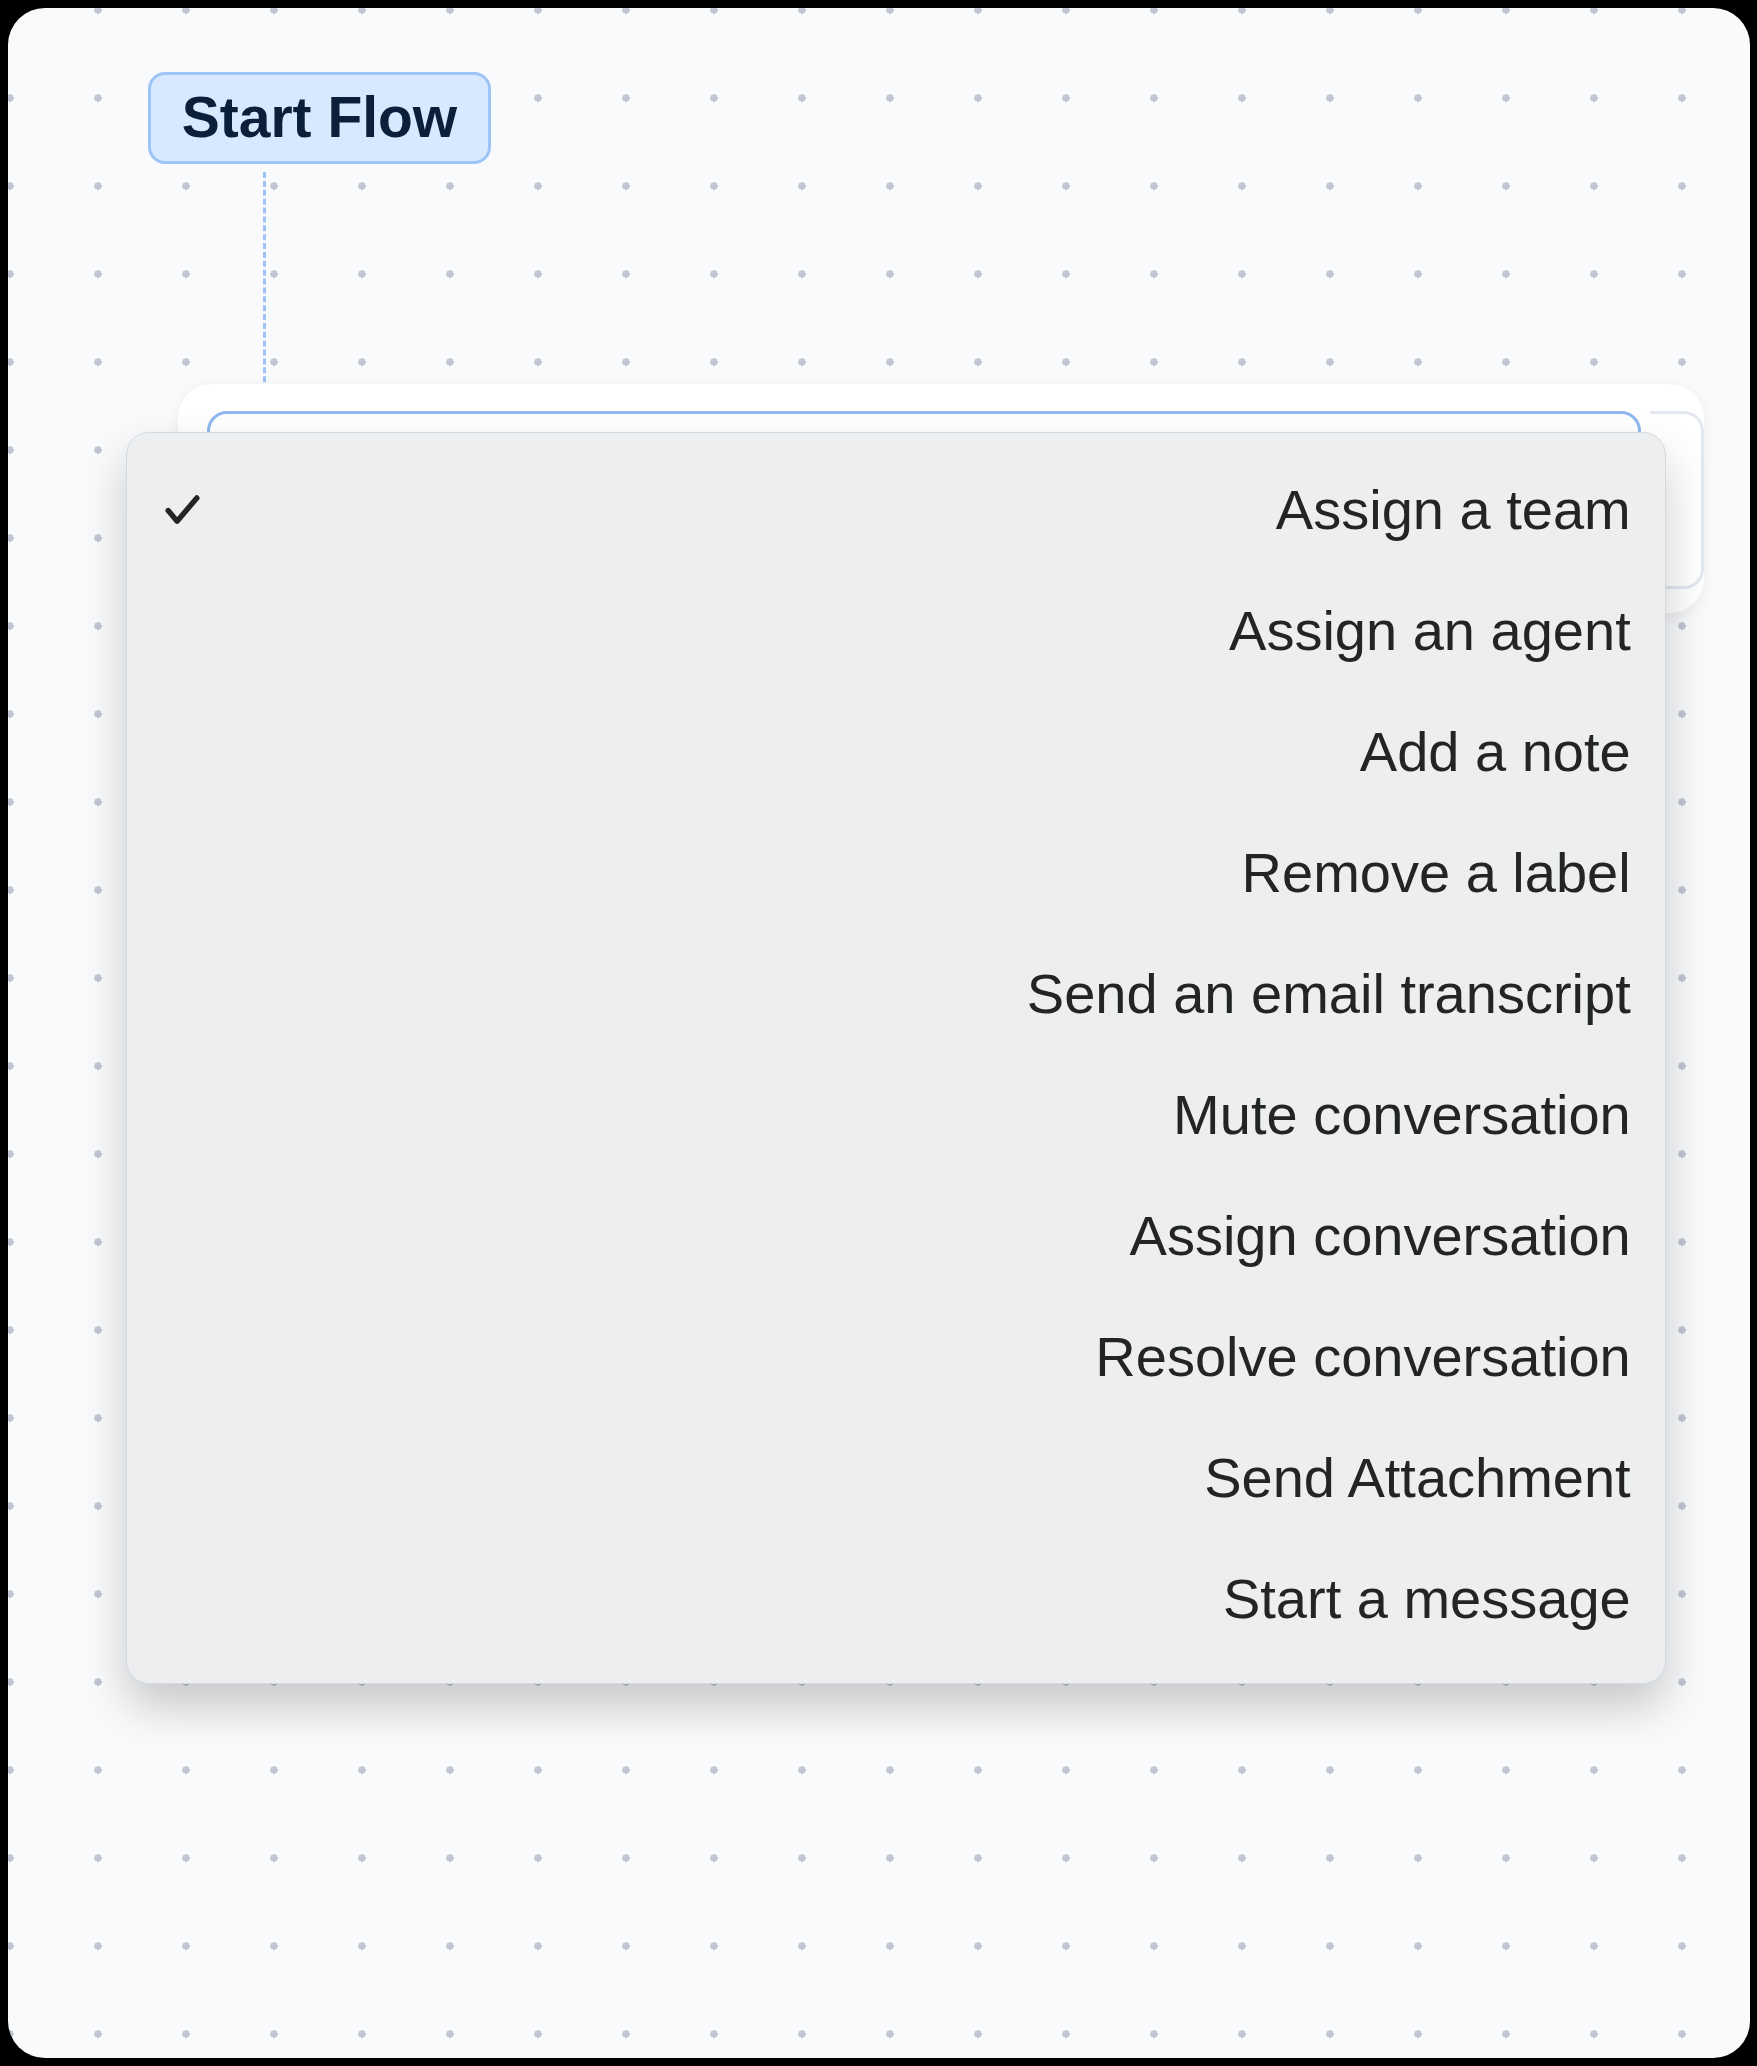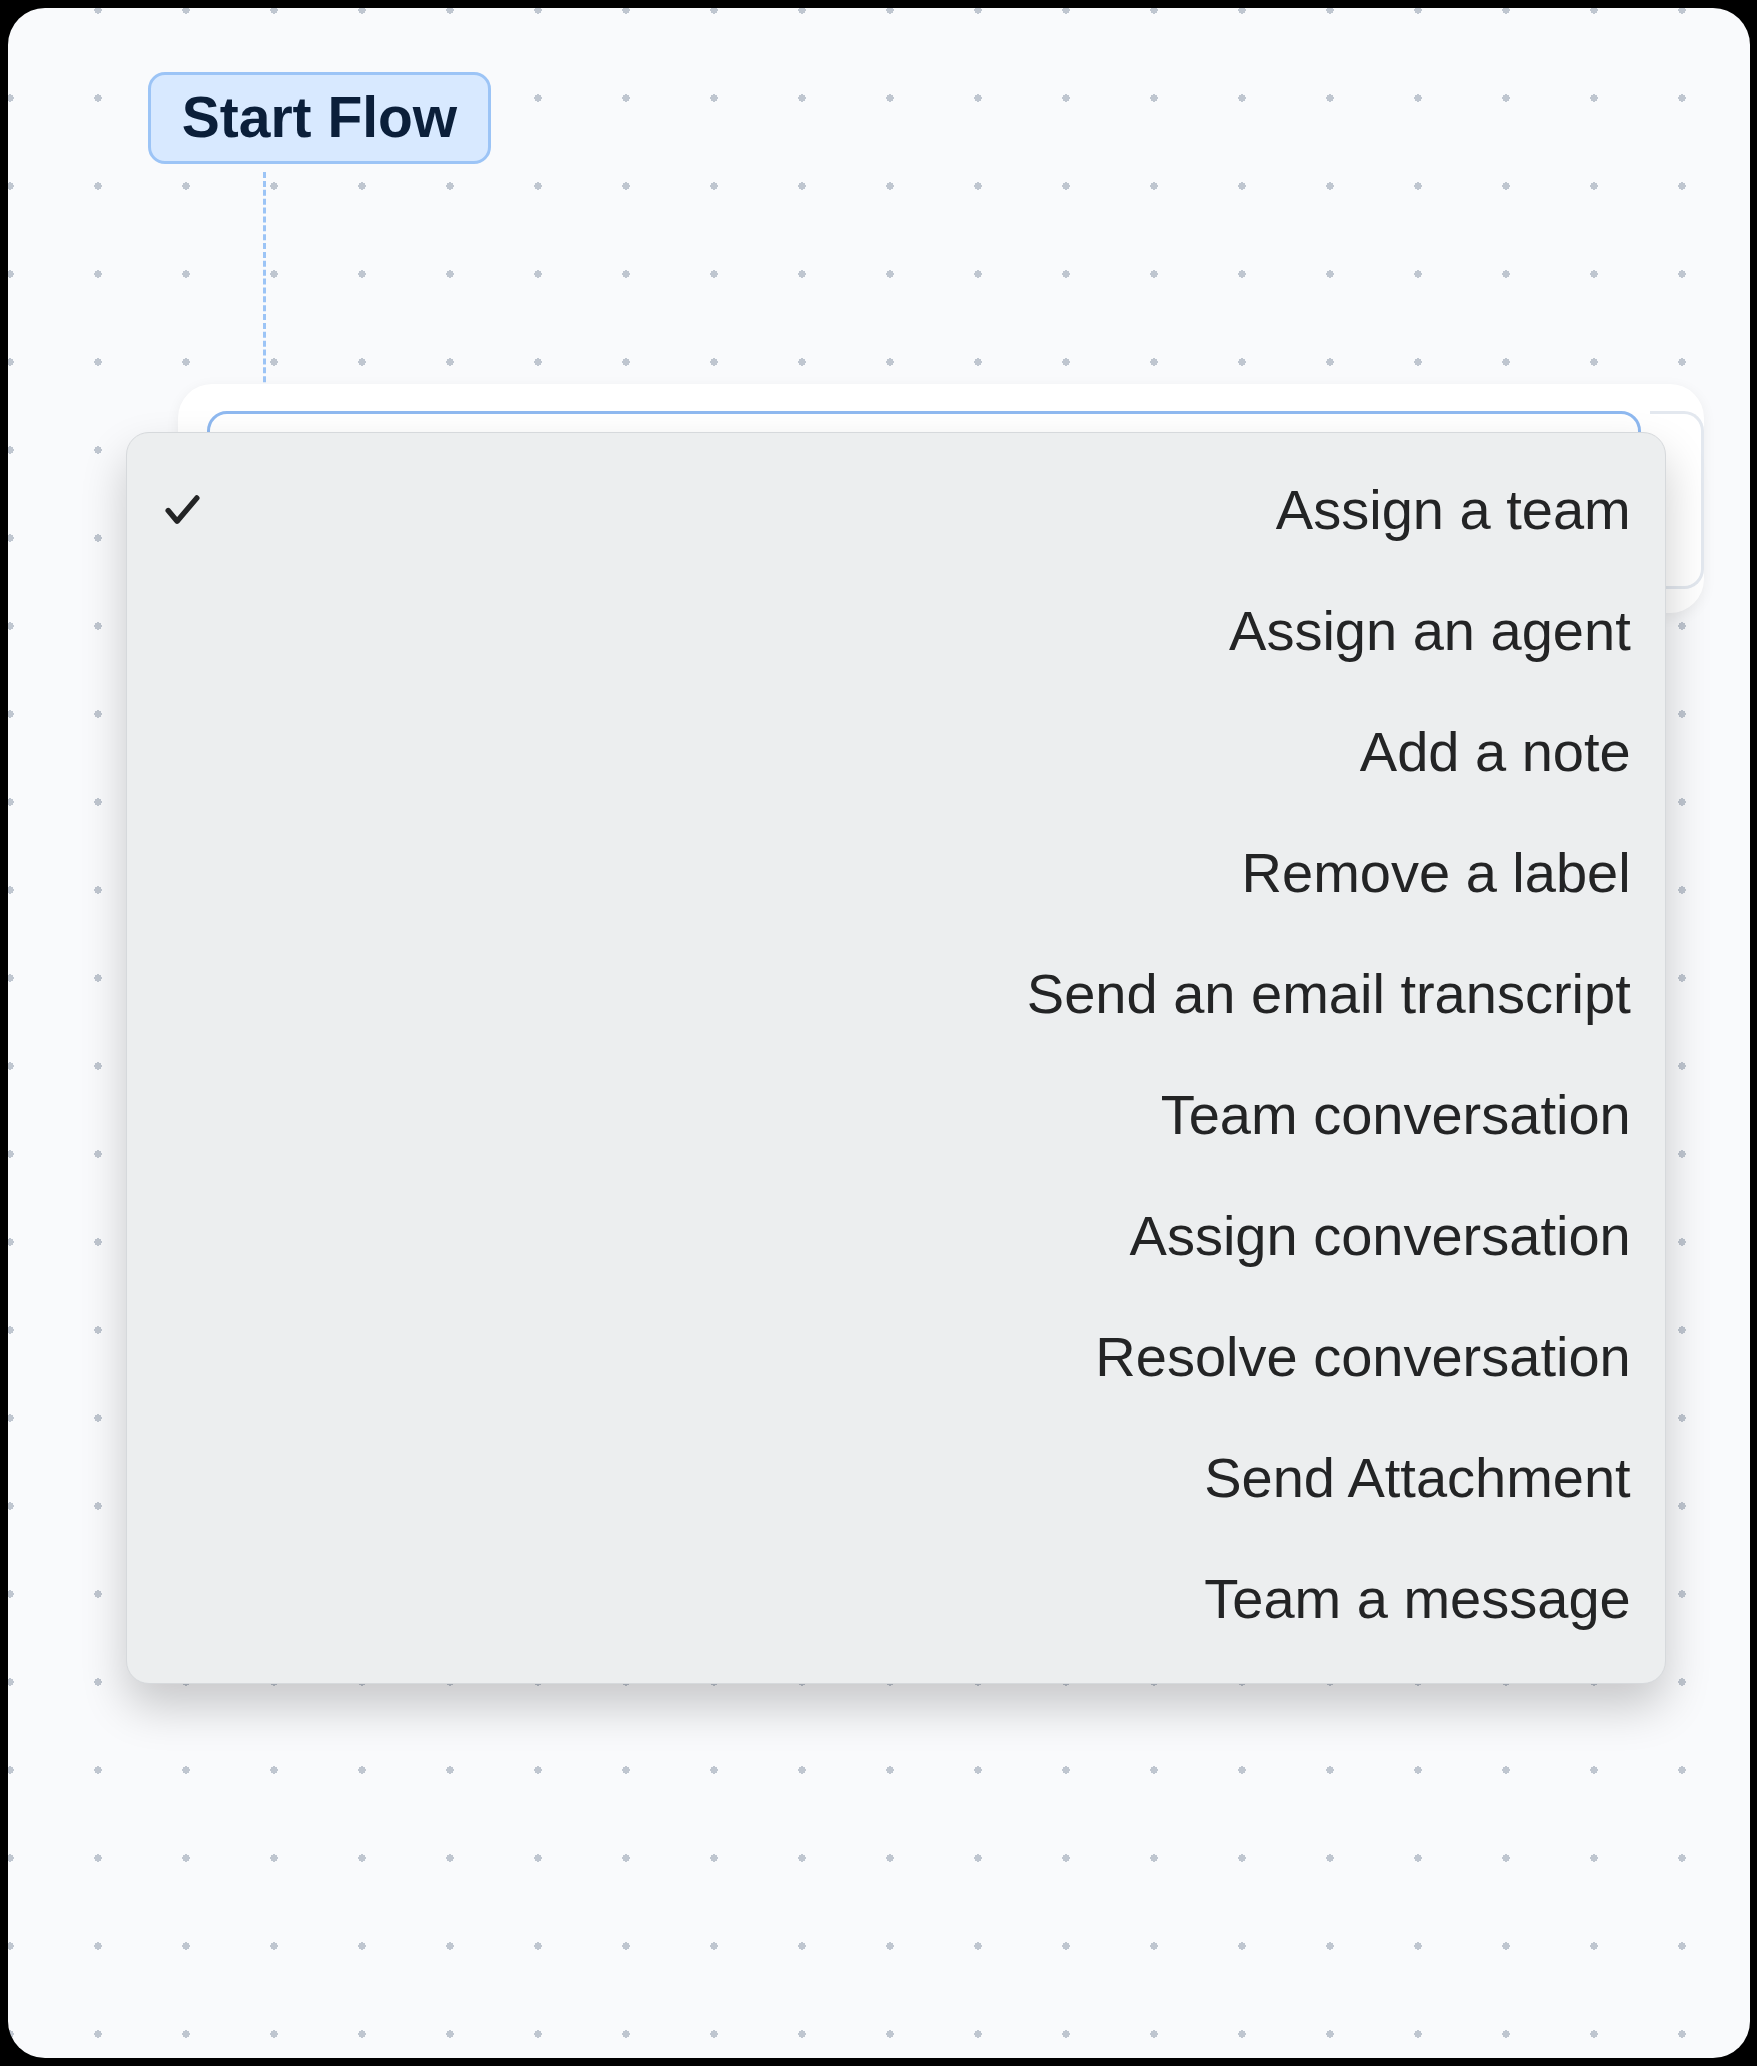--- a/index.html
+++ b/index.html
@@ -171,41 +171,41 @@
       </div>
 
 
       <div class="dropdown-item">
         <span class="checkcol"></span>
         <span class="labelcol">Send an email transcript</span>
       </div>
 
       <div class="dropdown-item">
         <span class="checkcol"></span>
-        <span class="labelcol">Team conversation</span>
+        <span class="labelcol">Mute conversation</span>
       </div>
 
       <div class="dropdown-item">
         <span class="checkcol"></span>
         <span class="labelcol">Assign conversation</span>
       </div>
 
       <div class="dropdown-item">
         <span class="checkcol"></span>
         <span class="labelcol">Resolve conversation</span>
       </div>
 
       <div class="dropdown-item">
         <span class="checkcol"></span>
         <span class="labelcol">Send Attachment</span>
       </div>
 
       <div class="dropdown-item">
         <span class="checkcol"></span>
-        <span class="labelcol">Team a message</span>
+        <span class="labelcol">Start a message</span>
       </div>
 
 
     </div>
 
   </div>
 </div>
 
 
 </body></html>

